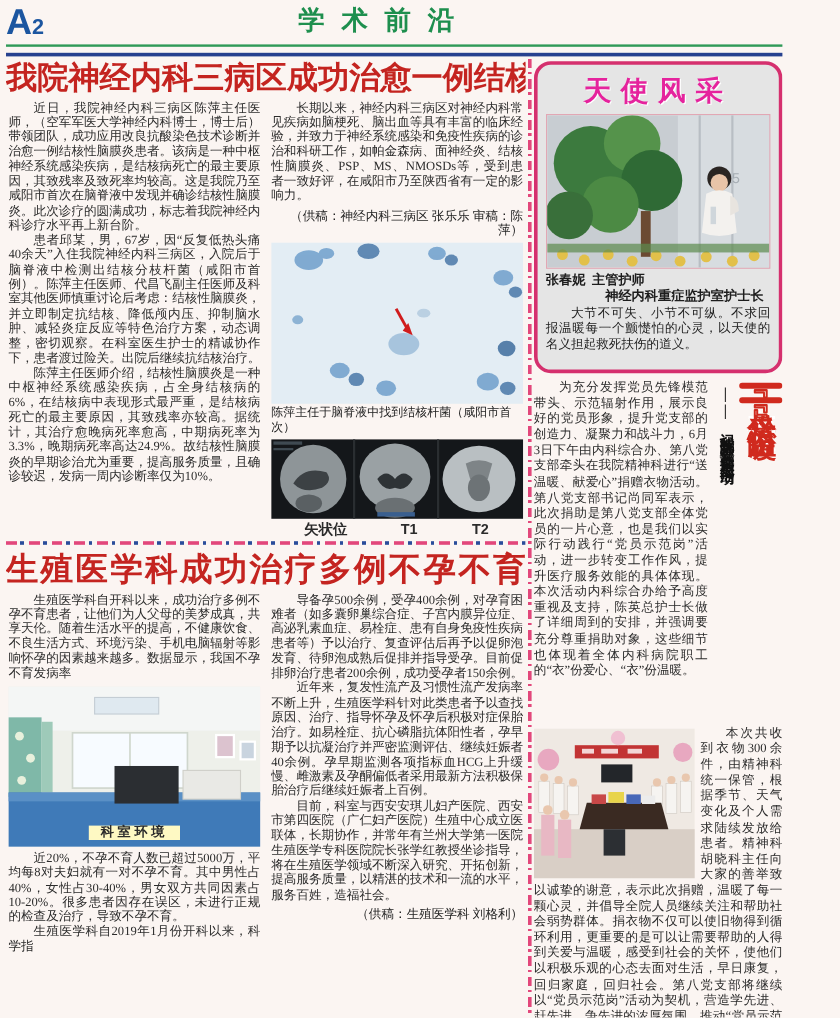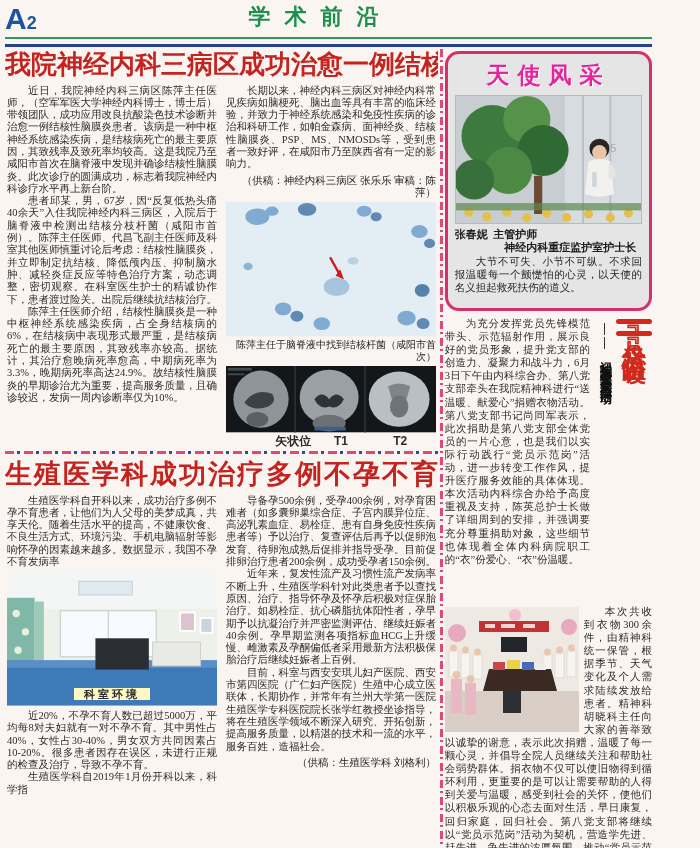--- a/index.html
+++ b/index.html
@@ -43,23 +43,23 @@
   }
   .art2-title { font-size:27px; letter-spacing:2px; }
   .cols { display:flex; gap:9px; padding:3px 2px 0 2px; }
   .col { width:50%; }
   .body-text { font-size:10.5px; line-height:12.3px; text-align:justify; }
   .body-text p { text-indent:2em;font-family:Liberation Serif, serif; }
   .byline { font-size:10.5px; text-align:right; margin:4px 0 3px 0; color:#222; }
 
   figure { position:relative; }
   figure svg { display:block; width:100%; }
-  .figcap { font-size:10px; text-align:right; margin:2px 0 3px 0; color:#222; }
+  .figcap { font-size:10px; text-align:left; margin:2px 0 3px 0; color:#222; }
   .mri-labels { display:flex; font-family:"Liberation Sans",sans-serif; font-weight:bold; font-size:12px; padding:2px 6px 0 6px; }
-  .mri-labels span:nth-child(1){ width:40%; text-align:right; }
+  .mri-labels span:nth-child(1){ width:40%; text-align:center; }
   .mri-labels span:nth-child(2){ width:30%; text-align:center; }
   .mri-labels span:nth-child(3){ width:30%; text-align:center; }
 
   .room-fig { margin:4px 0 4px 0; }
   .room-caption {
     position:absolute; bottom:6px; left:50%; transform:translateX(-50%);
     background:#fef9c3; padding:0 10px; font-size:11px; font-weight:bold; letter-spacing:3px; white-space:nowrap;
   }
 
   

